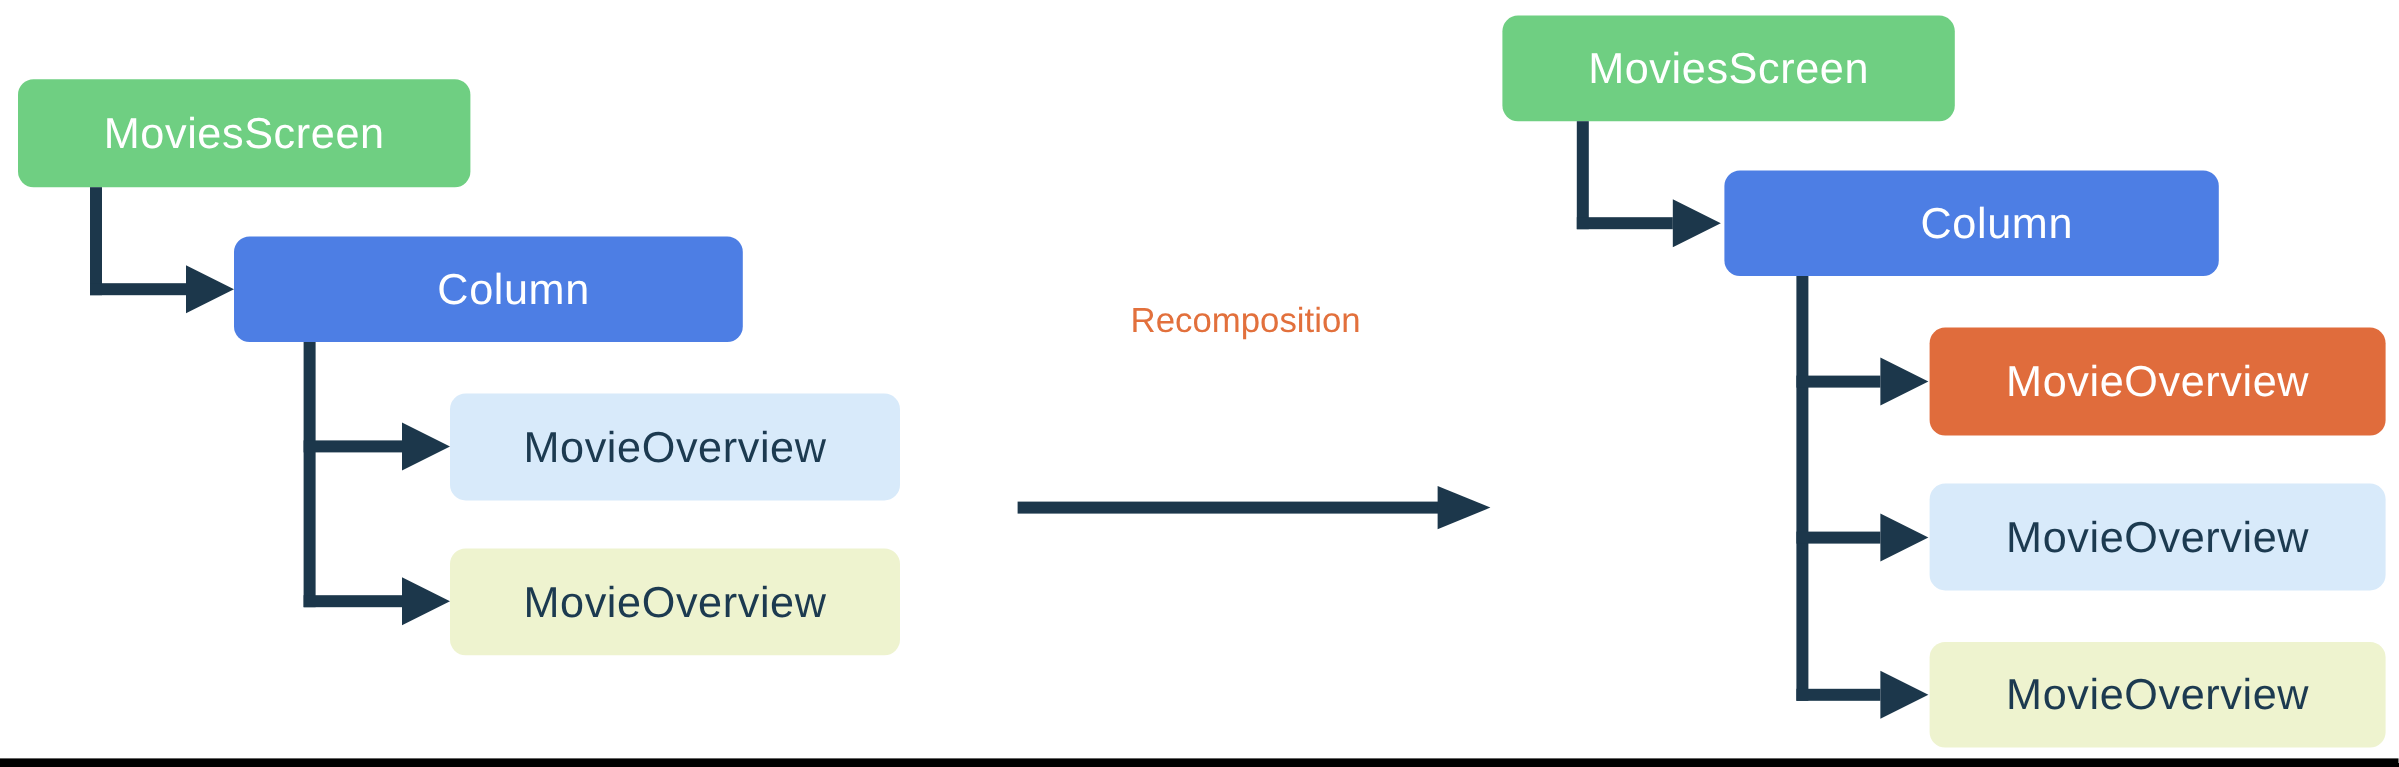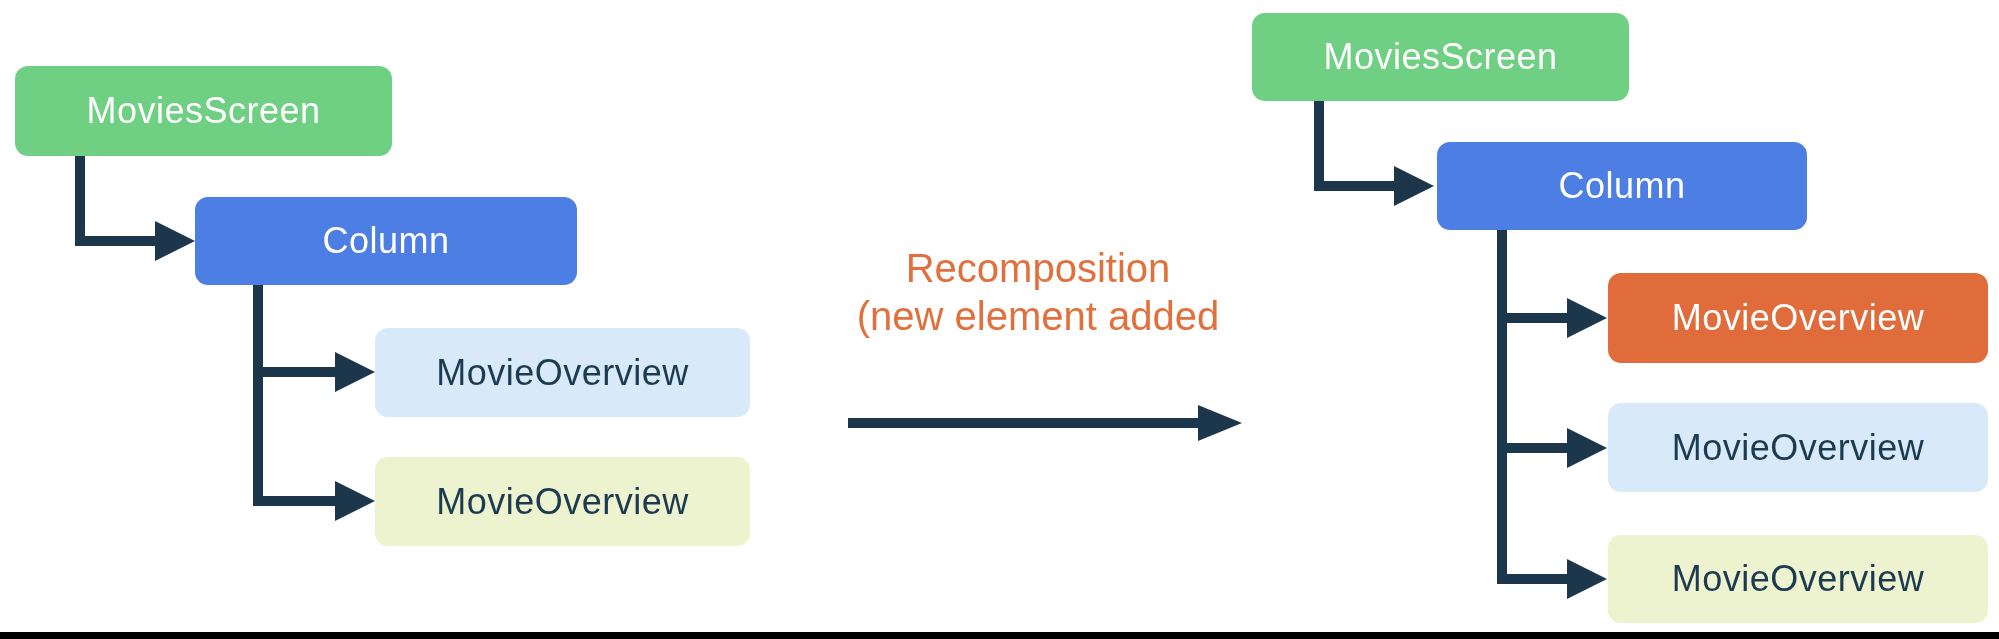--- a/index.html
+++ b/index.html
@@ -17,21 +17,21 @@
     border-radius:13px;
     display:flex;
     align-items:center;
     justify-content:center;
     font-size:36px;
     font-weight:400;
     letter-spacing:0.5px;
     white-space:nowrap;
   }
   .fill-green  { background:var(--green);        color:var(--white-text); }
-  .fill-blue   { background:var(--blue);         color:var(--white-text); }
+  .fill-blue   { background:var(--blue);         color:var(--white-text);padding-left:42px; }
   .fill-orange { background:var(--orange);       color:var(--white-text); }
   .fill-lblue  { background:var(--light-blue);   color:var(--dark-text); }
   .fill-lyellow{ background:var(--light-yellow); color:var(--dark-text); }
 
   
   #l-green { left:15px;   top:66px;  width:377px; height:90px; }
   #l-blue  { left:195px;  top:197px; width:382px; height:88px; }
   #l-mo1   { left:375px;  top:328px; width:375px; height:89px; }
   #l-mo2   { left:375px;  top:457px; width:375px; height:89px; }
 
@@ -71,21 +71,21 @@
   #r-e2-h2 { left:1497px; top:443px; width:70px; height:10px; }
   #r-e2-a2 { left:1567px; top:428px; }
   #r-e2-h3 { left:1497px; top:574px; width:70px; height:10px; }
   #r-e2-a3 { left:1567px; top:559px; }
 
   
   .annotation {
     position:absolute;
     left:810px; top:244px; width:456px;
     text-align:center;
-    font-size:40px;
+    font-size:29px;
     line-height:48px;
     font-weight:500;
     color:var(--annotation-orange);
   }
   #c-arrow-shaft { left:848px; top:418px; width:352px; height:10px; }
   #c-arrow-head  {
     left:1198px; top:405px;
     border-top:18px solid transparent;
     border-bottom:18px solid transparent;
     border-left:44px solid var(--connector-navy);
@@ -113,21 +113,20 @@
   <div class="hline" id="l-e1-h"></div>
   <div class="arrow-head" id="l-e1-a"></div>
   <div class="vline" id="l-e2-v"></div>
   <div class="hline" id="l-e2-h1"></div>
   <div class="arrow-head" id="l-e2-a1"></div>
   <div class="hline" id="l-e2-h2"></div>
   <div class="arrow-head" id="l-e2-a2"></div>
 
   <div class="annotation">
     <div>Recomposition</div>
-    <div>(new element added</div>
   </div>
   <div class="hline" id="c-arrow-shaft"></div>
   <div class="arrow-head" id="c-arrow-head"></div>
 
   <div class="node fill-green" id="r-green">MoviesScreen</div>
   <div class="node fill-blue" id="r-blue">Column</div>
   <div class="node fill-orange" id="r-mo1">MovieOverview</div>
   <div class="node fill-lblue" id="r-mo2">MovieOverview</div>
   <div class="node fill-lyellow" id="r-mo3">MovieOverview</div>
 

